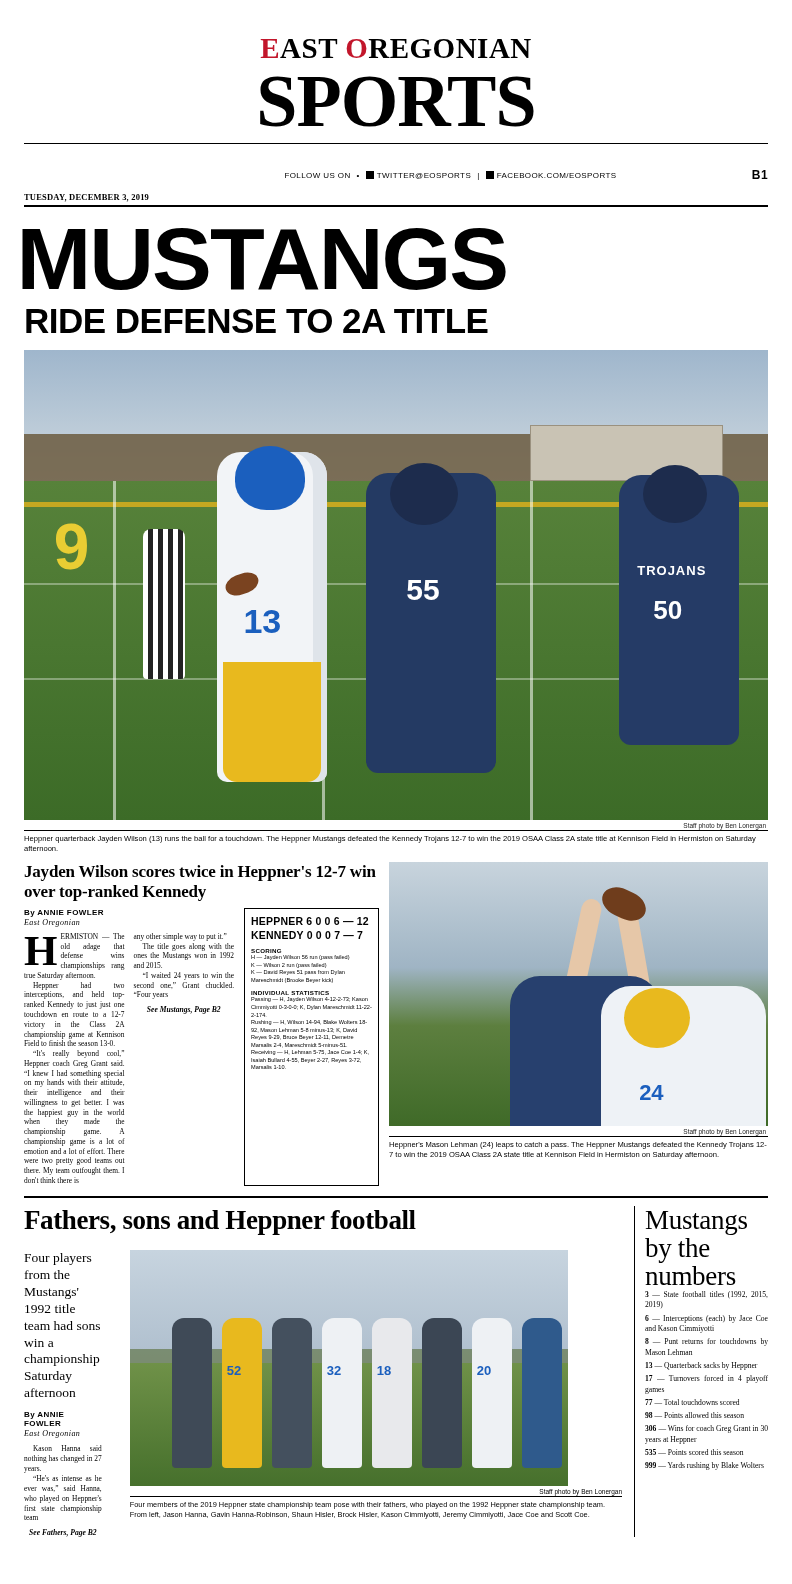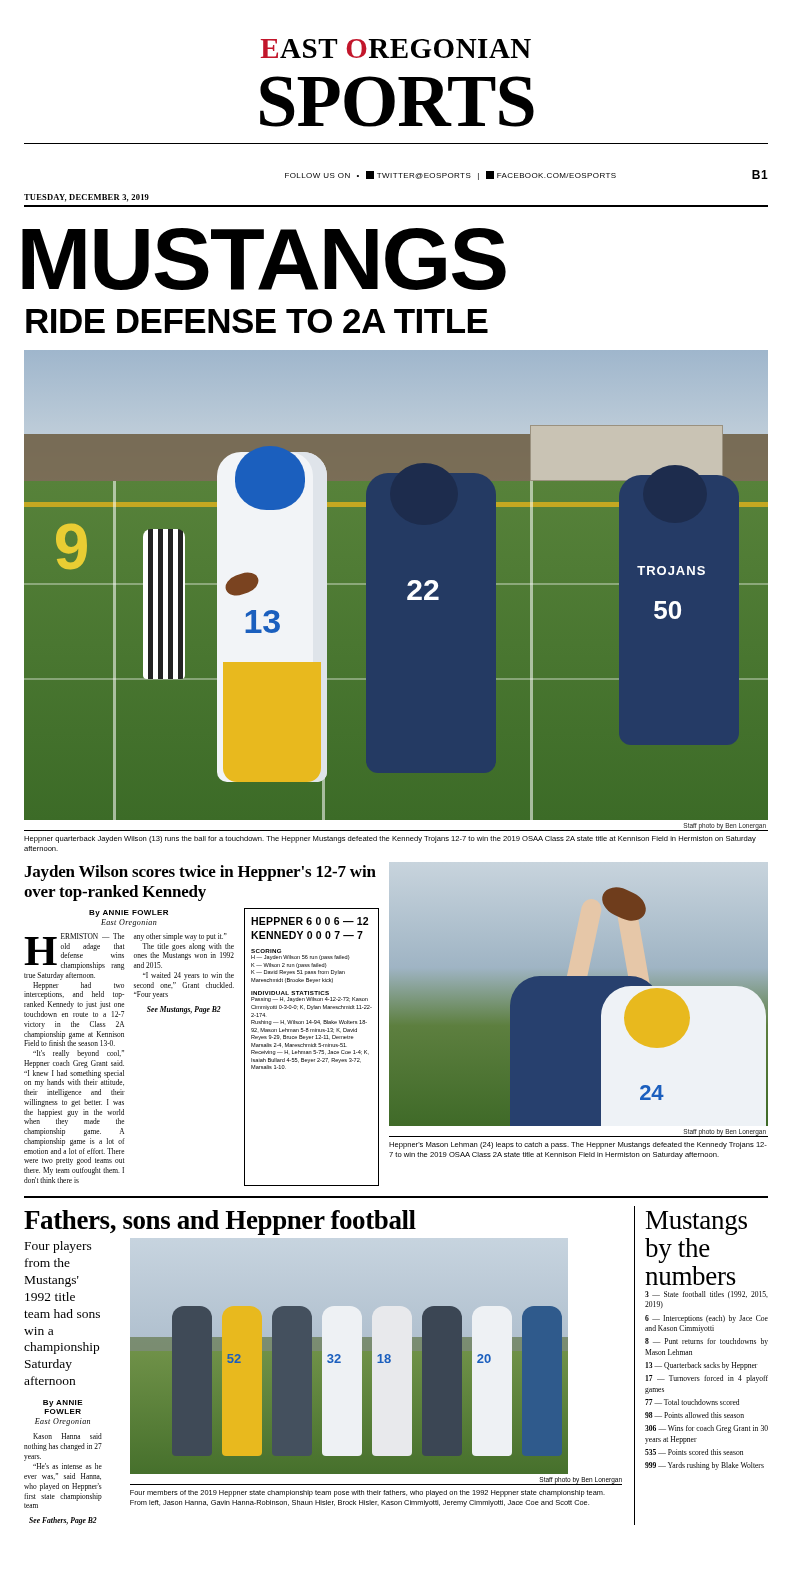--- a/index.html
+++ b/index.html
@@ -101,21 +101,21 @@
   .ball { position:absolute; left:27%; bottom:48%; width:34px; height:20px; background:#7a4320; border-radius:50%/60%; transform:rotate(-20deg);}
 
   
   .story-zone { display:flex; gap:10px; margin-top:8px; }
   .story-left { width: 356px; }
   .story-right { width: 434px; }
   .deck {
     font-family:"Liberation Serif", serif; font-weight:700; font-size:17px;
     line-height:1.18; letter-spacing:-0.2px; margin-bottom:6px;
   }
-  .byline { text-align:center; font-family:"Liberation Sans",sans-serif; font-size:8px; font-weight:700; letter-spacing:.4px;}
+  .byline { font-family:"Liberation Sans",sans-serif; font-size:8px; font-weight:700; letter-spacing:.4px;}
   .byline em { display:block; font-family:"Liberation Serif",serif; font-weight:400; font-style:italic; font-size:8px; margin-top:1px;}
   .cols2 { display:flex; gap:9px; margin-top:5px; }
   .col { width:104px; font-size:7.4px; line-height:1.32; text-align:justify; }
   .col p { margin:0 0 0 0; text-indent:9px;}
   .col p.first { text-indent:0; }
   .dropcap {
     float:left; font-family:"Liberation Serif",serif; font-weight:700;
     font-size:43px; line-height:34px; padding-right:3px; margin-top:2px;
   }
   .jump { font-style:italic; font-weight:700; text-align:center; font-size:7.6px; margin-top:5px;}
@@ -141,21 +141,21 @@
 
   
   .bottom-rule { border-top:2px solid #000; margin-top:10px;}
   .bottom { display:flex; gap:12px; margin-top:8px;}
   .bot-left { width:598px; }
   .bot-right { width:146px; border-left:1px solid #000; padding-left:10px;}
   .bot-headline {
     font-family:"Liberation Serif",serif; font-weight:700; font-size:27px;
     letter-spacing:-0.4px; line-height:1.05;
   }
-  .bot-inner { display:flex; gap:28px; margin-top:4px;}
+  .bot-inner { display:flex; gap:28px; margin-top:16px;}
   .bot-col1 { width:148px;}
   .bot-deck { font-size:13.5px; line-height:1.25; font-family:"Liberation Serif",serif;}
   .bot-body { font-size:7.4px; line-height:1.34; text-align:justify; margin-top:6px;}
   .bot-body p { margin:0; text-indent:9px;}
   .bot-body p.first { text-indent:0;}
   .photo3 {
     width:438px; height:236px; position:relative; overflow:hidden;
     background:linear-gradient(#c3d1dc 0%, #9bb0c2 45%, #6f8f4c 58%, #4b7632 100%);
   }
   .pose { position:absolute; bottom:18px; width:40px; height:150px; border-radius:12px 12px 4px 4px;}
@@ -215,21 +215,21 @@
       <div class="num9">9</div>
       <div class="player p-ref"></div>
       <div class="player p-qb">
         <div class="helmet"></div>
         <div class="num">13</div>
         <div class="pants"></div>
       </div>
       <div class="ball"></div>
       <div class="player p-d1">
         <div class="helmet"></div>
-        <div class="num">22</div>
+        <div class="num">55</div>
       </div>
       <div class="player p-d2">
         <div class="helmet"></div>
         <div class="word">TROJANS</div>
         <div class="num">50</div>
       </div>
     </div>
     <div class="hero-credit">Staff photo by Ben Lonergan</div>
     <div class="cutline">Heppner quarterback Jayden Wilson (13) runs the ball for a touchdown. The Heppner Mustangs defeated the Kennedy Trojans 12-7 to win the 2019 OSAA Class 2A state title at Kennison Field in Hermiston on Saturday afternoon.</div>
   </div>

